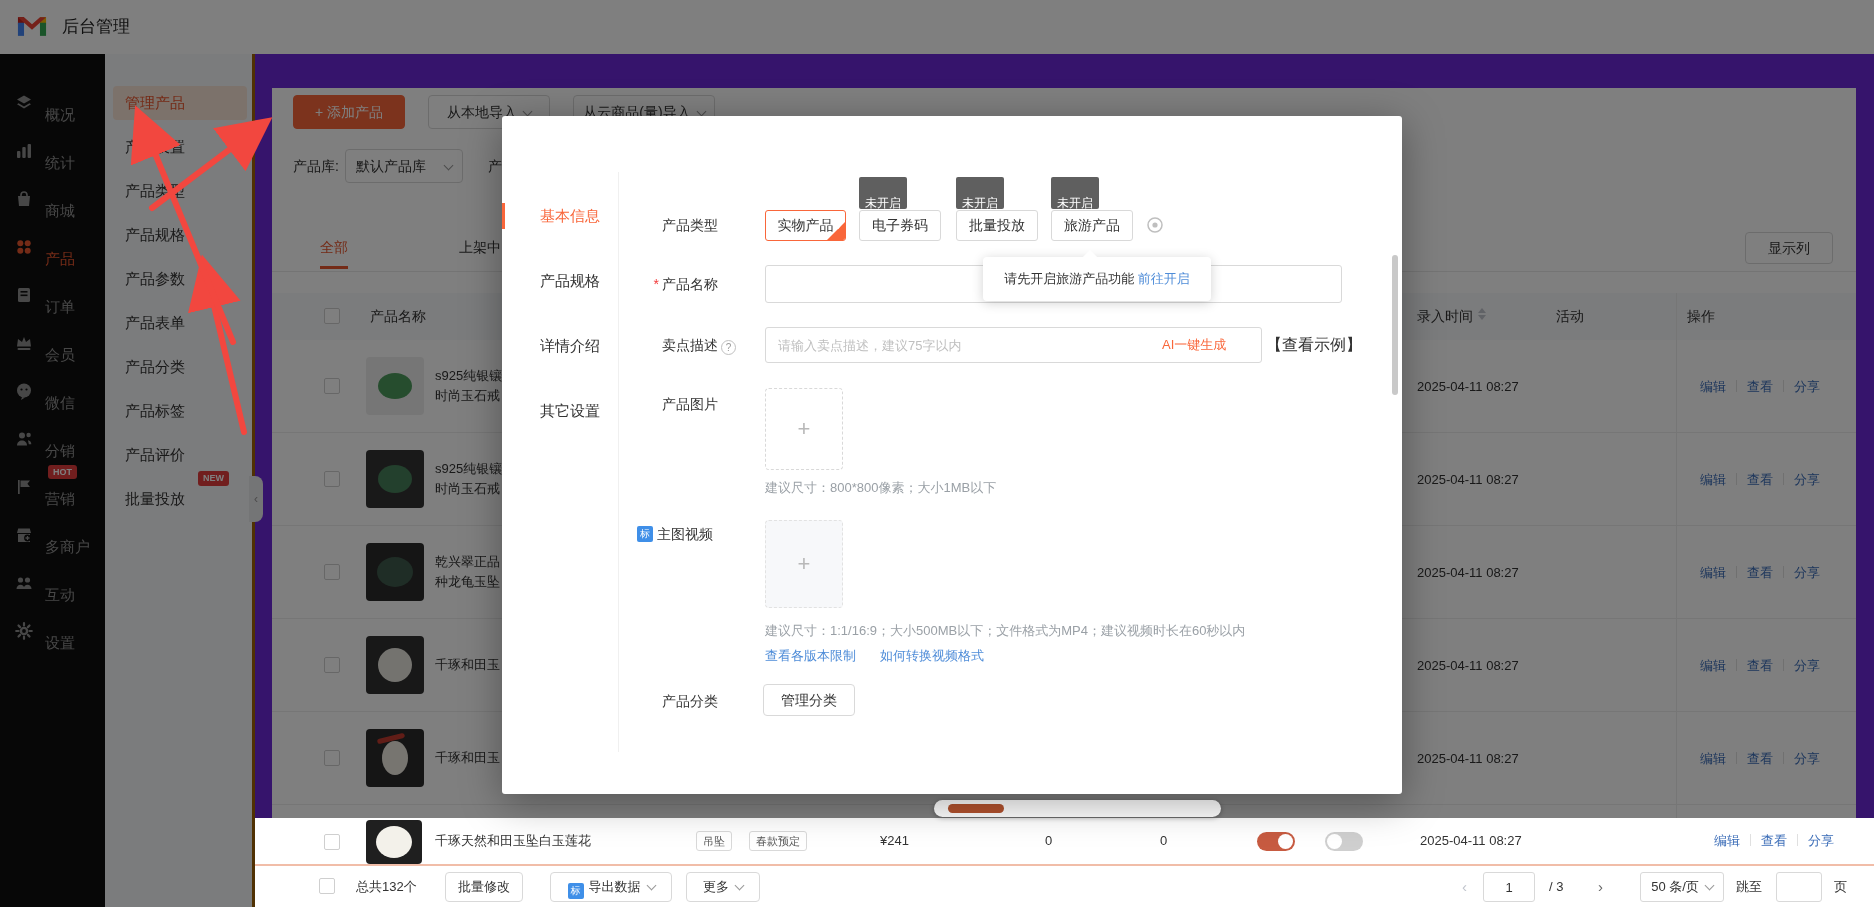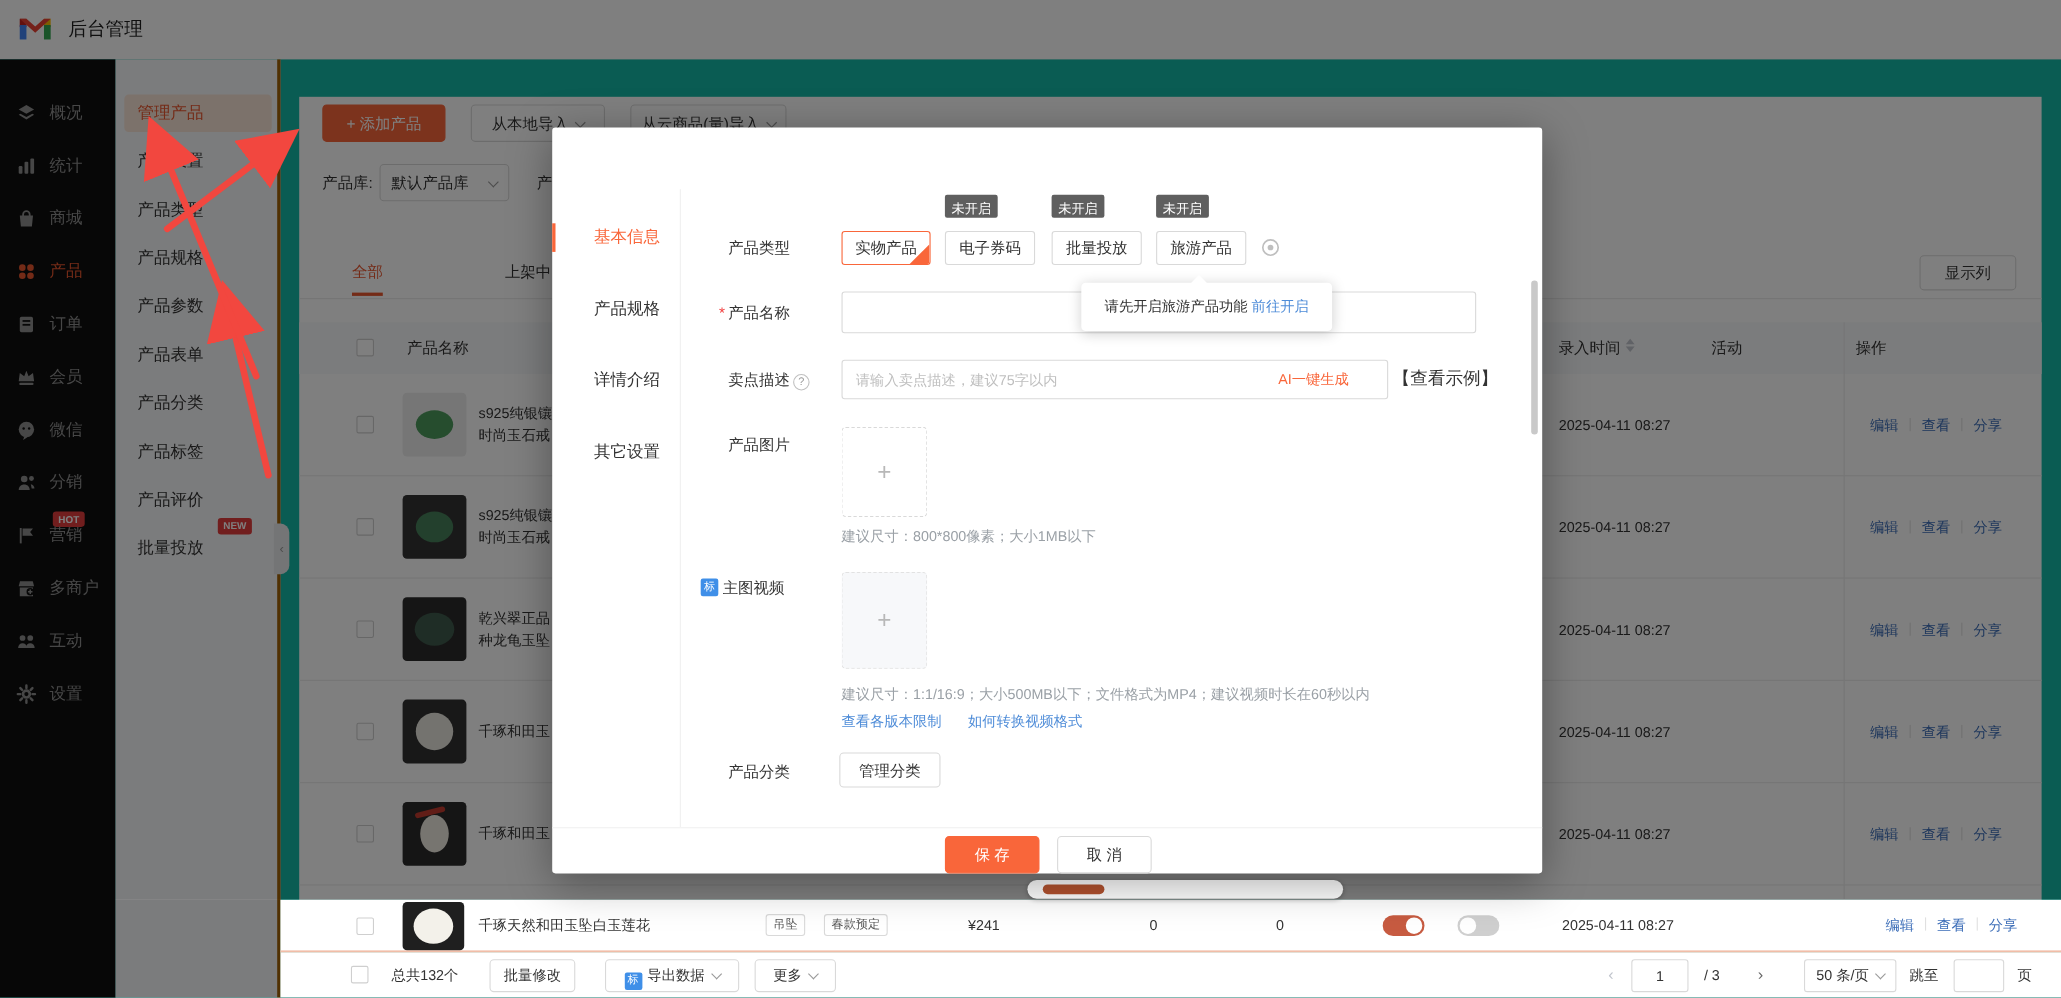--- a/index.html
+++ b/index.html
@@ -1,30 +1,30 @@
 <!DOCTYPE html>
 <html><head>
 <meta charset="utf-8">
 <style>
 *{margin:0;padding:0;box-sizing:border-box}
 body{background:#555}
-.screen{position:relative;width:1874px;height:907px;overflow:hidden;background:#14b8a6;
+.screen{position:relative;width:1874px;height:907px;overflow:hidden;background:#6d28d9;
   font-family:"Liberation Sans","DejaVu Sans",sans-serif;font-size:14px;color:#333}
 
 
 .topbar{position:absolute;left:0;top:0;width:1874px;height:54px;background:#fff;z-index:5}
 .topbar .logo{position:absolute;left:17px;top:15px}
 .topbar .apptitle{position:absolute;left:62px;top:0;line-height:54px;font-size:17px;color:#1f1f1f;font-weight:500}
 
 
 .nav{position:absolute;left:0;top:54px;width:105px;height:853px;background:#0e0e0e;z-index:5}
 .nav-item{position:relative;height:48px;color:#8f8f8f;cursor:pointer}
 .nav-item:first-child{margin-top:25px}
 .nav-item .nicon{position:absolute;left:14px;top:14px;width:20px;height:20px}
-.nav-item .nlabel{position:absolute;left:45px;top:0;line-height:48px;font-size:15px}
+.nav-item .nlabel{position:absolute;left:45px;top:12px;line-height:48px;font-size:15px}
 .nav-item.active{color:#e8572f}
 .nav-item svg{display:block}
 .hotbadge{position:absolute;left:48px;top:2px;background:#e23c3c;color:#fff;font-size:9px;
   line-height:14px;padding:0 5px;border-radius:3px;font-weight:bold}
 
 
 .subnav{position:absolute;left:105px;top:54px;width:150px;height:853px;background:#f7f8fa;z-index:5;border-right:3px solid #a16207}
 .subnav-list{position:absolute;left:0;top:27px;width:150px}
 .sub-item{position:relative;height:44px;line-height:44px;padding-left:20px;font-size:15px;color:#333;cursor:pointer}
 .sub-item.active{height:44px}
@@ -144,21 +144,21 @@
 .m-tab.active::before{content:'';position:absolute;left:0;top:7px;width:3px;height:26px;background:#f9663a}
 .mlabel{position:absolute;left:120px;width:96px;text-align:right;font-size:14px;color:#333}
 .req{color:#f23a3a;margin-right:3px}
 .typebtn{position:absolute;top:94px;height:31px;line-height:29px;border:1px solid #d9d9d9;border-radius:3px;
   text-align:center;font-size:14px;color:#333;background:#fff;cursor:pointer}
 .typebtn.sel{border:1px solid #f9663a;color:#333;overflow:hidden}
 .typebtn.sel::after{content:'';position:absolute;right:0;bottom:0;width:0;height:0;
   border-left:18px solid transparent;border-bottom:18px solid #f9663a}
 .typebtn.sel .chk{position:absolute;right:1px;bottom:-1px;color:#fff;font-size:10px;z-index:2}
 .offbadge{position:absolute;top:61px;height:21px;line-height:21px;background:#5f5f5f;color:#fff;
-  font-size:12px;padding:3px 6px;border-radius:2px}
+  font-size:12px;padding:16px 6px;border-radius:2px}
 .eyeicon{position:absolute;left:644px;top:100px;cursor:pointer}
 .minput{position:absolute;border:1px solid #d9d9d9;border-radius:3px;background:#fff;font-size:13px;color:#333;
   padding:0 12px;font-family:inherit}
 .minput::placeholder{color:#bfbfbf}
 .qicon{position:absolute;left:219px;top:224px;width:15px;height:15px;border:1px solid #c0c0c0;border-radius:50%;
   color:#999;font-size:10px;line-height:14px;text-align:center;cursor:pointer}
 .ai-gen{position:absolute;left:660px;top:211px;height:36px;line-height:36px;color:#f9663a;font-size:13px;cursor:pointer}
 .example{position:absolute;left:764px;top:211px;line-height:36px;font-size:16px;color:#333;cursor:pointer}
 .upbox{position:absolute;width:78px;border:1px dashed #d9d9d9;border-radius:4px;background:#fff;cursor:pointer}
 .upbox .plus{position:absolute;left:50%;top:50%;transform:translate(-50%,-50%);color:#b8b8b8;font-size:22px;font-weight:300}
@@ -520,24 +520,20 @@
     <div class="upbox gray" style="left:263px;top:404px;height:88px">
         <span class="plus">+</span>
       </div>
     <span class="hint" style="left:263px;top:506px">建议尺寸：1:1/16:9；大小500MB以下；文件格式为MP4；建议视频时长在60秒以内</span>
     <span class="mlink" style="left:263px;top:531px">查看各版本限制</span>
     <span class="mlink" style="left:378px;top:531px">如何转换视频格式</span>
 
     <span class="mlabel" style="top:577px">产品分类</span>
     <span class="btn catbtn">管理分类</span>
 
-    <div class="m-foot">
-      <span class="btn btn-primary savebtn">保 存</span>
-      <span class="btn cancelbtn">取 消</span>
-    </div>
     <div class="vscroll"></div>
   </div>
 
   <div class="tooltip">
     <span>请先开启旅游产品功能</span>
     <a>前往开启</a>
   </div>
 
   <svg class="arrows" width="1874" height="907">
     <defs>

